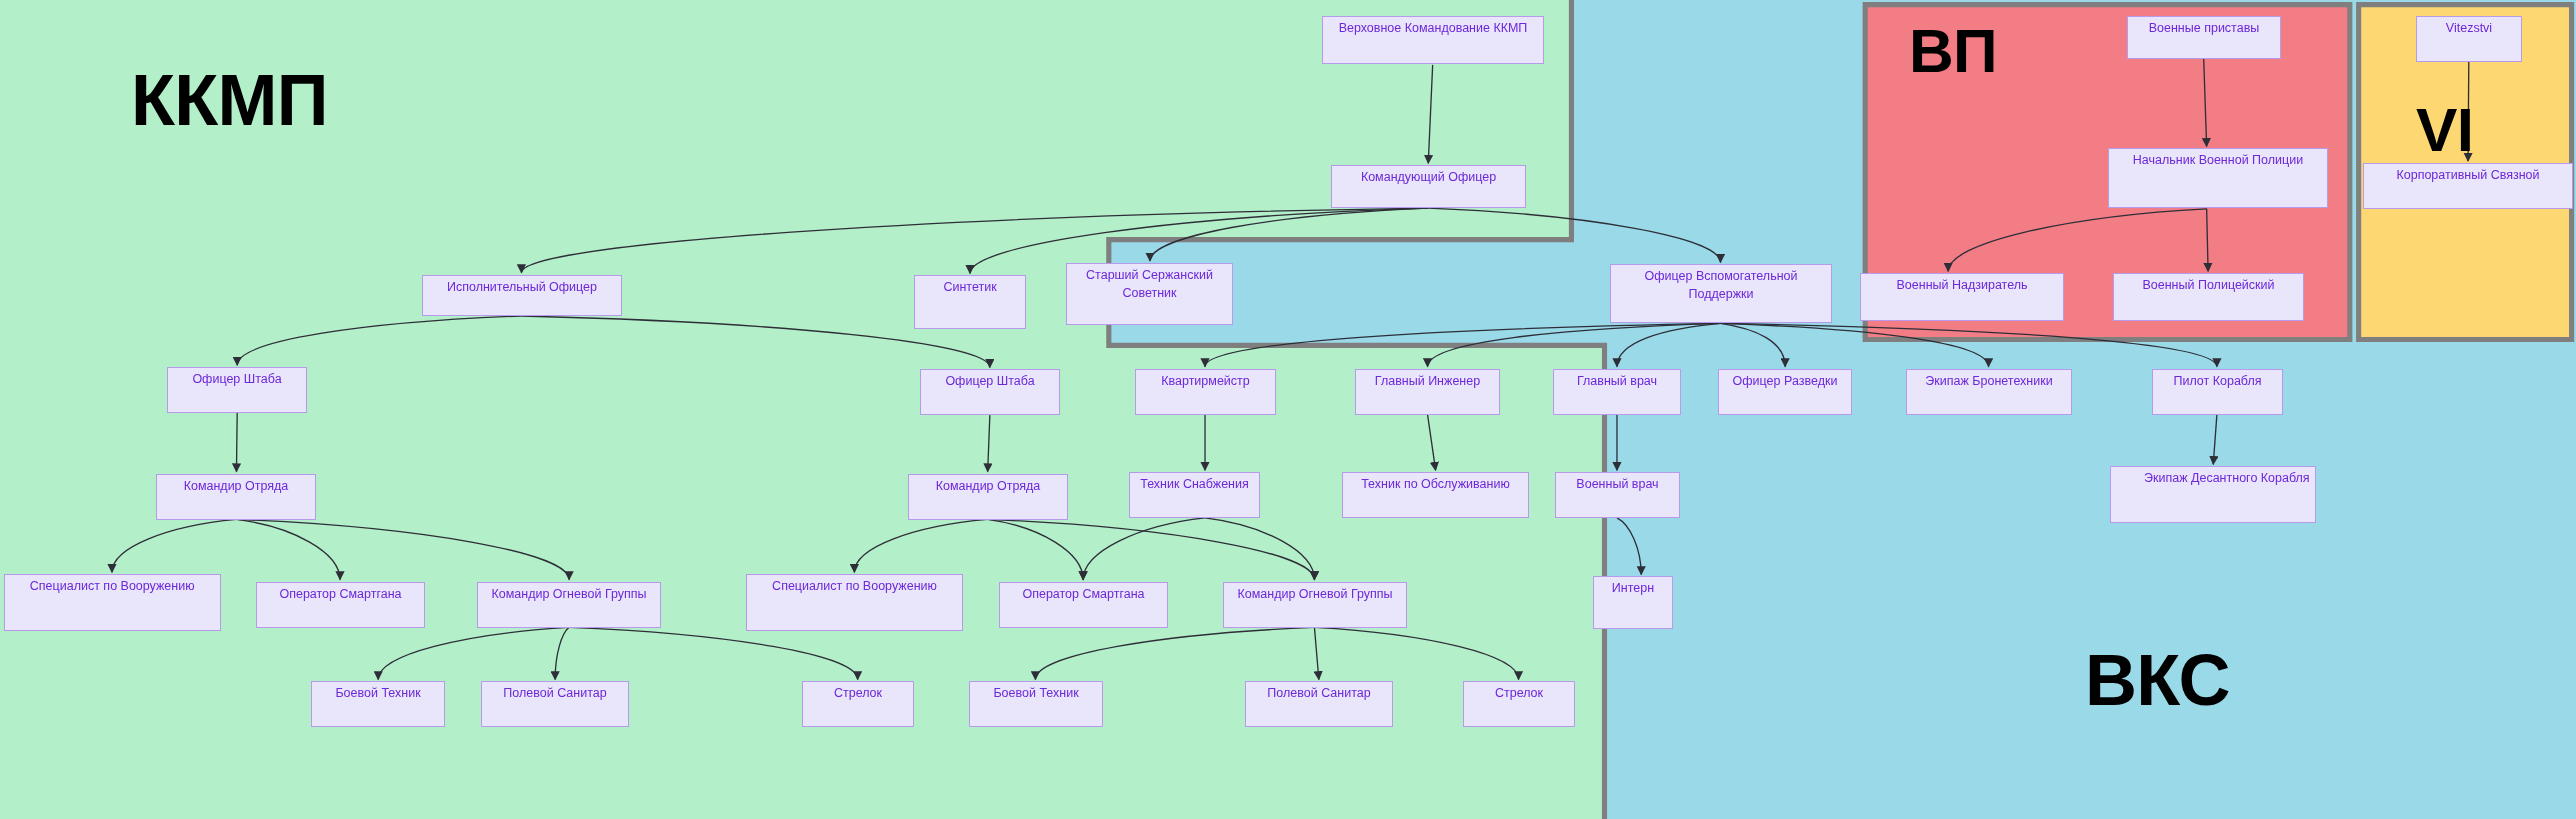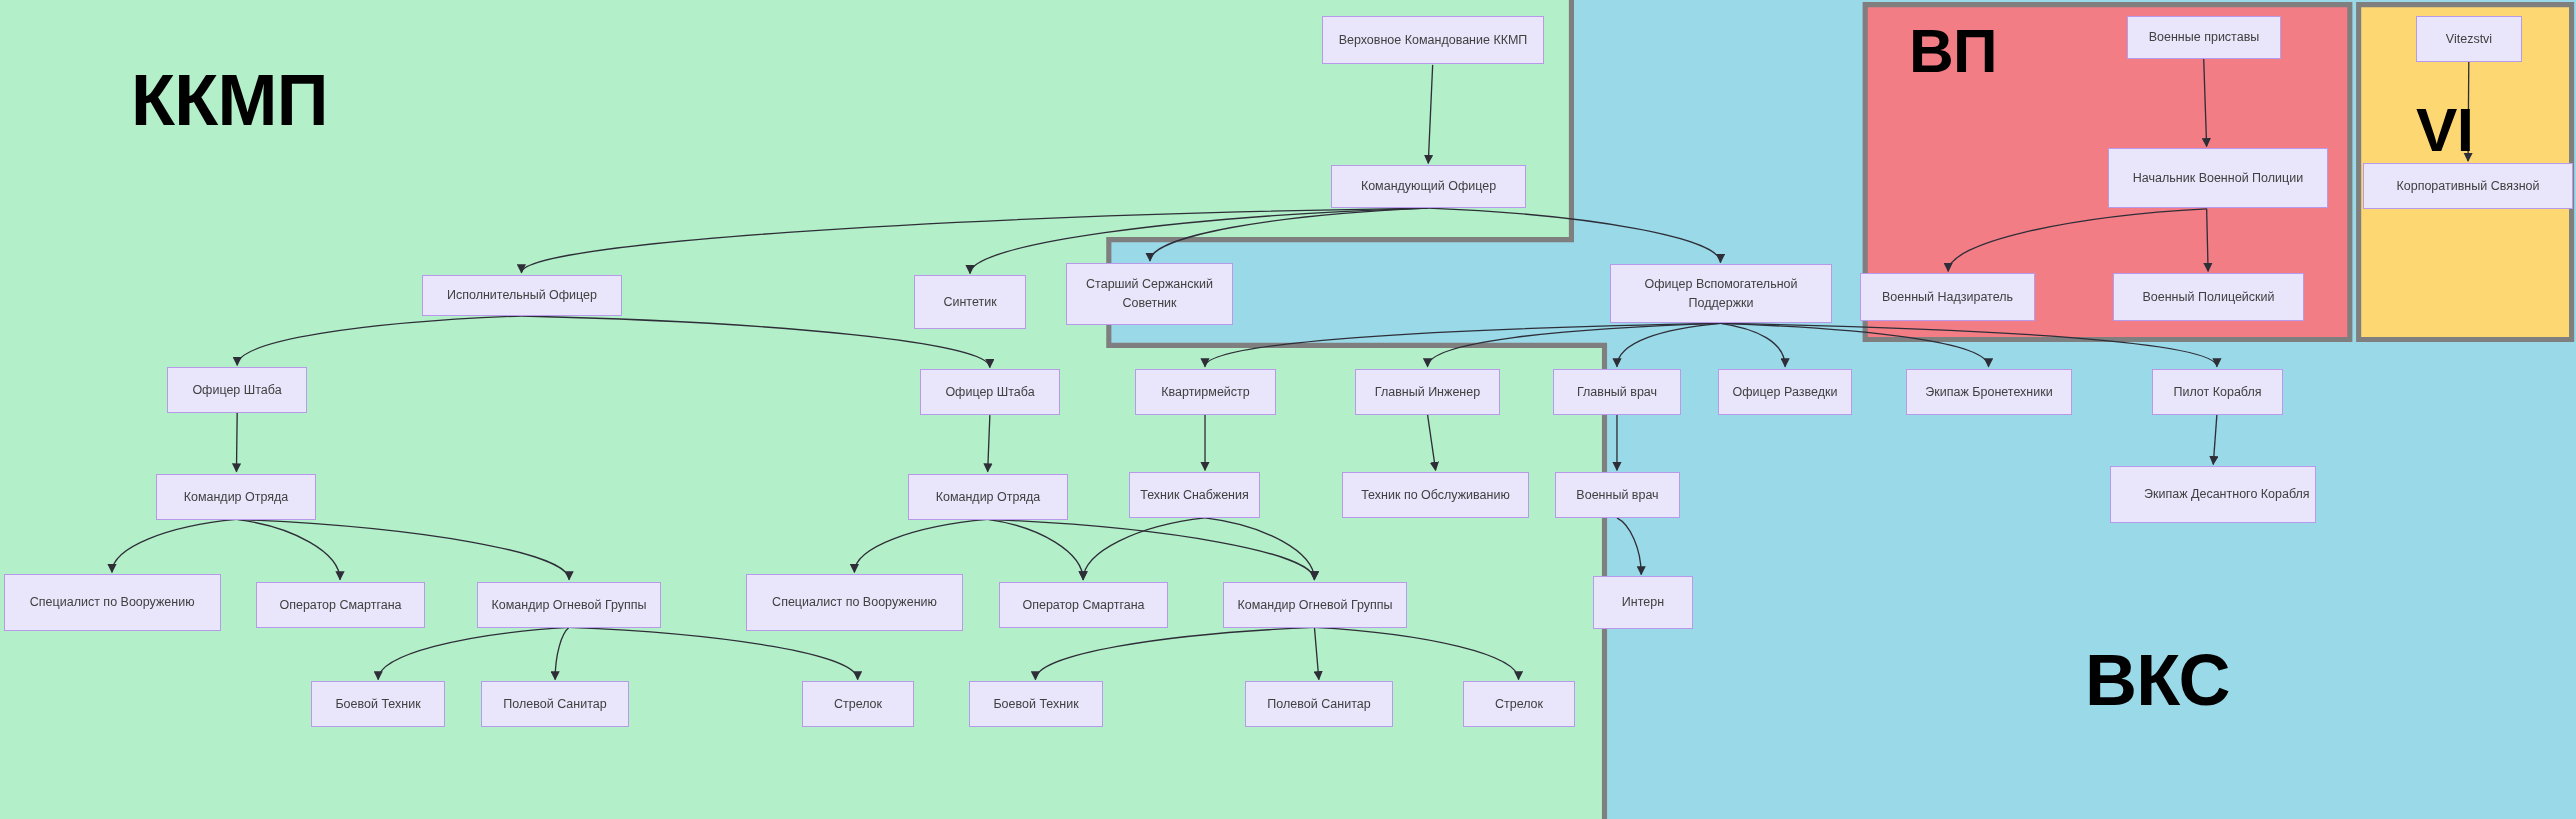--- a/index.html
+++ b/index.html
@@ -1,21 +1,21 @@
 <!DOCTYPE html>
 <html style="font-size:11.7px"><head>
 <meta charset="utf-8">
 <style>
   html,body{margin:0;padding:0;background:#9ad9e8;}
   #stage{position:relative;width:2576px;height:820px;overflow:hidden;
          font-family:"Liberation Sans",sans-serif;background:#9ad9e8;}
   #stage svg{position:absolute;left:0;top:0;}
   .node{position:absolute;box-sizing:border-box;background:#e9e5fb;
-        border:1.5px solid #b79bea;display:flex;align-items:center;
-        justify-content:center;text-align:center;color:#404040;
+        border:1.5px solid #b79bea;display:flex;
+        justify-content:center;text-align:center;color:#6d28d9;
         font-size:12.5px;line-height:1.5;padding:1.5px 4.4px;}
   .panel-label{position:absolute;font-weight:bold;color:#000;
         font-family:"Liberation Sans",sans-serif;letter-spacing:-0.7px;}
 </style>
 </head>
 <body>
 
 <div id="stage">
 
   <svg id="panels-svg" width="2576" height="820" viewBox="0 0 3508 1116">
@@ -149,21 +149,21 @@
       </div>
       <div class="node" style="left: 746px; top: 574px; width: 217px; height: 57px;">
         <span>Специалист по Вооружению</span>
       </div>
       <div class="node" style="left: 999px; top: 582px; width: 169px; height: 46px;">
         <span>Оператор Смартгана</span>
       </div>
       <div class="node" style="left: 1223px; top: 582px; width: 184px; height: 46px;">
         <span>Командир Огневой Группы</span>
       </div>
-      <div class="node" style="left: 1593px; top: 576px; width: 100px; height: 53px;">
+      <div class="node" style="left: 1593px; top: 576px; width: 80px; height: 53px;">
         <span>Интерн</span>
       </div>
       <div class="node" style="left: 311px; top: 681px; width: 134px; height: 46px;">
         <span>Боевой Техник</span>
       </div>
       <div class="node" style="left: 481px; top: 681px; width: 148px; height: 46px;">
         <span>Полевой Санитар</span>
       </div>
       <div class="node" style="left: 802px; top: 681px; width: 112px; height: 46px;">
         <span>Стрелок</span>
@@ -176,21 +176,21 @@
       </div>
       <div class="node" style="left: 1463px; top: 681px; width: 112px; height: 46px;">
         <span>Стрелок</span>
       </div>
       <div class="node" style="left: 2127px; top: 16px; width: 154px; height: 43px;">
         <span>Военные приставы</span>
       </div>
       <div class="node" style="left: 2096px; top: 148px; width: 220px; height: 60px; margin-left: 12px;">
         <span>Начальник Военной Полиции</span>
       </div>
-      <div class="node" style="left: 1860px; top: 273px; width: 175px; height: 48px;">
+      <div class="node" style="left: 1860px; top: 273px; width: 204px; height: 48px;">
         <span>Военный Надзиратель</span>
       </div>
       <div class="node" style="left: 2113px; top: 273px; width: 191px; height: 48px;">
         <span>Военный Полицейский</span>
       </div>
       <div class="node" style="left: 2416px; top: 16px; width: 106px; height: 46px;">
         <span>Vitezstvi</span>
       </div>
       <div class="node" style="left: 2363px; top: 163px; width: 210px; height: 46px;">
         <span>Корпоративный Связной</span>

